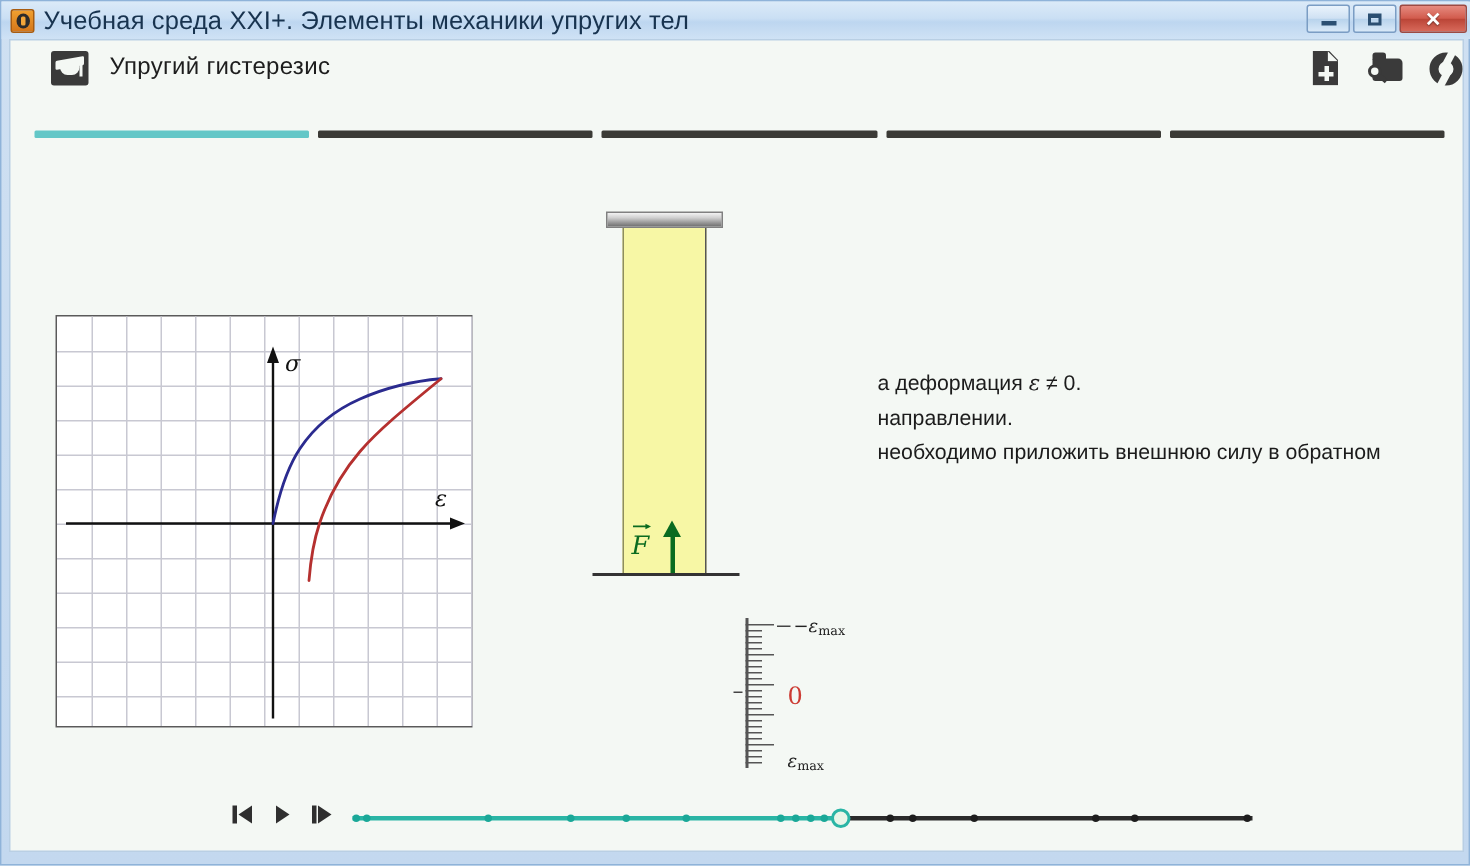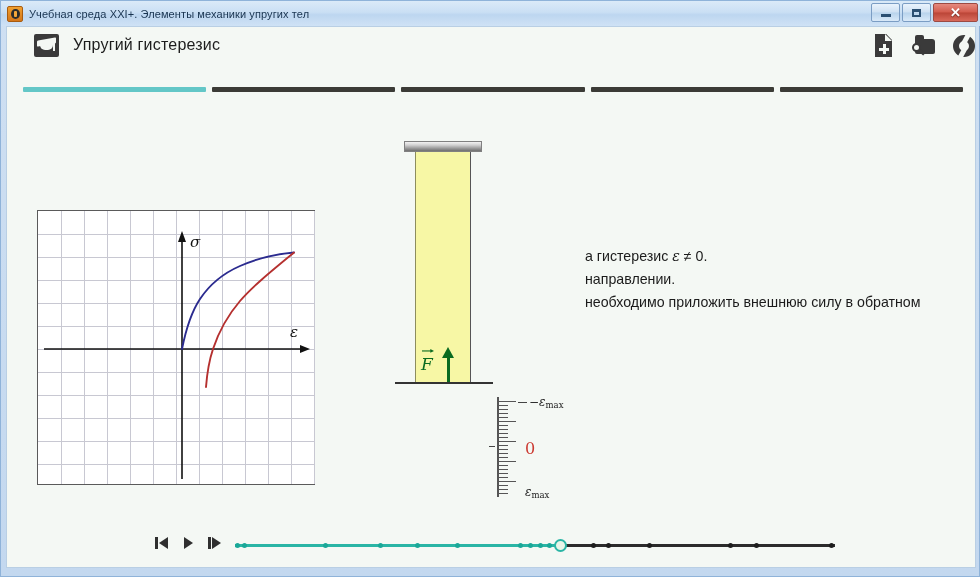--- a/index.html
+++ b/index.html
@@ -31,21 +31,21 @@
   #app-icon::after {
     content: ""; position: absolute; left: 3px; top: 2px;
     width: 9px; height: 10px; border-radius: 50%;
     background: #2b2b2b;
   }
   #app-icon::before {
     content: ""; position: absolute; left: 6px; top: 4px; z-index: 2;
     width: 3px; height: 6px; background: #f3a63a; border-radius: 1px;
   }
   #title-text {
-    margin-left: 6px; font-size: 11px; color: #18334f;
+    margin-left: 6px; font-size: 17px; color: #18334f;
     white-space: nowrap; letter-spacing: 0.1px;
   }
   #win-buttons {
     position: absolute; right: 3px; top: 2px; display: flex; gap: 2px;
   }
   .win-btn {
     width: 29px; height: 19px; border: 1px solid #7b9dc4; border-radius: 2px;
     background: linear-gradient(to bottom, #eaf3fc 0%, #cfe1f3 48%, #b8d3ec 52%, #d9e9f8 100%);
     display: flex; align-items: center; justify-content: center;
     position: relative;
@@ -179,21 +179,21 @@
   }
   #force-label {
     position: absolute; left: 54px; top: 222px;
     font-family: "DejaVu Serif", serif; font-style: italic;
     font-size: 17px; color: #0a6b20;
   }
   #force-label .ovr {
     position: absolute; left: 1px; top: -7px; width: 12px; height: 7px;
   }
   
-  #ruler { position: absolute; left: 490px; top: 300px; width: 90px; height: 105px; }
+  #ruler { position: absolute; left: 490px; top: 315px; width: 90px; height: 105px; }
   #ruler .spine { position: absolute; left: 0; top: 0; width: 1.5px; height: 100px; background: #555; }
   .tick { position: absolute; left: 0; height: 1.2px; background: #555; }
   .tick.minor { width: 11px; }
   .tick.major { width: 19px; }
   .rl-label {
     position: absolute; font-family: "DejaVu Serif", serif; font-style: italic;
     font-size: 12px; color: #222; white-space: nowrap;
   }
   .rl-label .sub { font-size: 8.5px; font-style: normal; vertical-align: -2px; }
   #rl-zero {
@@ -390,21 +390,21 @@
         <div class="rl-label" style="left:32px; top:-2px;">
           <span>−ε</span><span class="sub">max</span>
         </div>
         <div id="rl-zero">0</div>
         <div class="rl-label" style="left:28px; top:88px;">
           <span>ε</span><span class="sub">max</span>
         </div>
       </div>
 
       <div id="textblock">
-        <p><span>а гистерезис </span><span class="sym">ε</span><span> ≠ 0.</span></p>
+        <p><span>а деформация </span><span class="sym">ε</span><span> ≠ 0.</span></p>
         <p>направлении.</p>
         <p>необходимо приложить внешнюю силу в обратном</p>
       </div>
     </div>
 
     <div id="timeline">
       <div id="play-controls">
         <div class="pc-btn">
           <div class="tri-l" style="left:4px"></div>
           <div class="bar" style="left:0px"></div>

